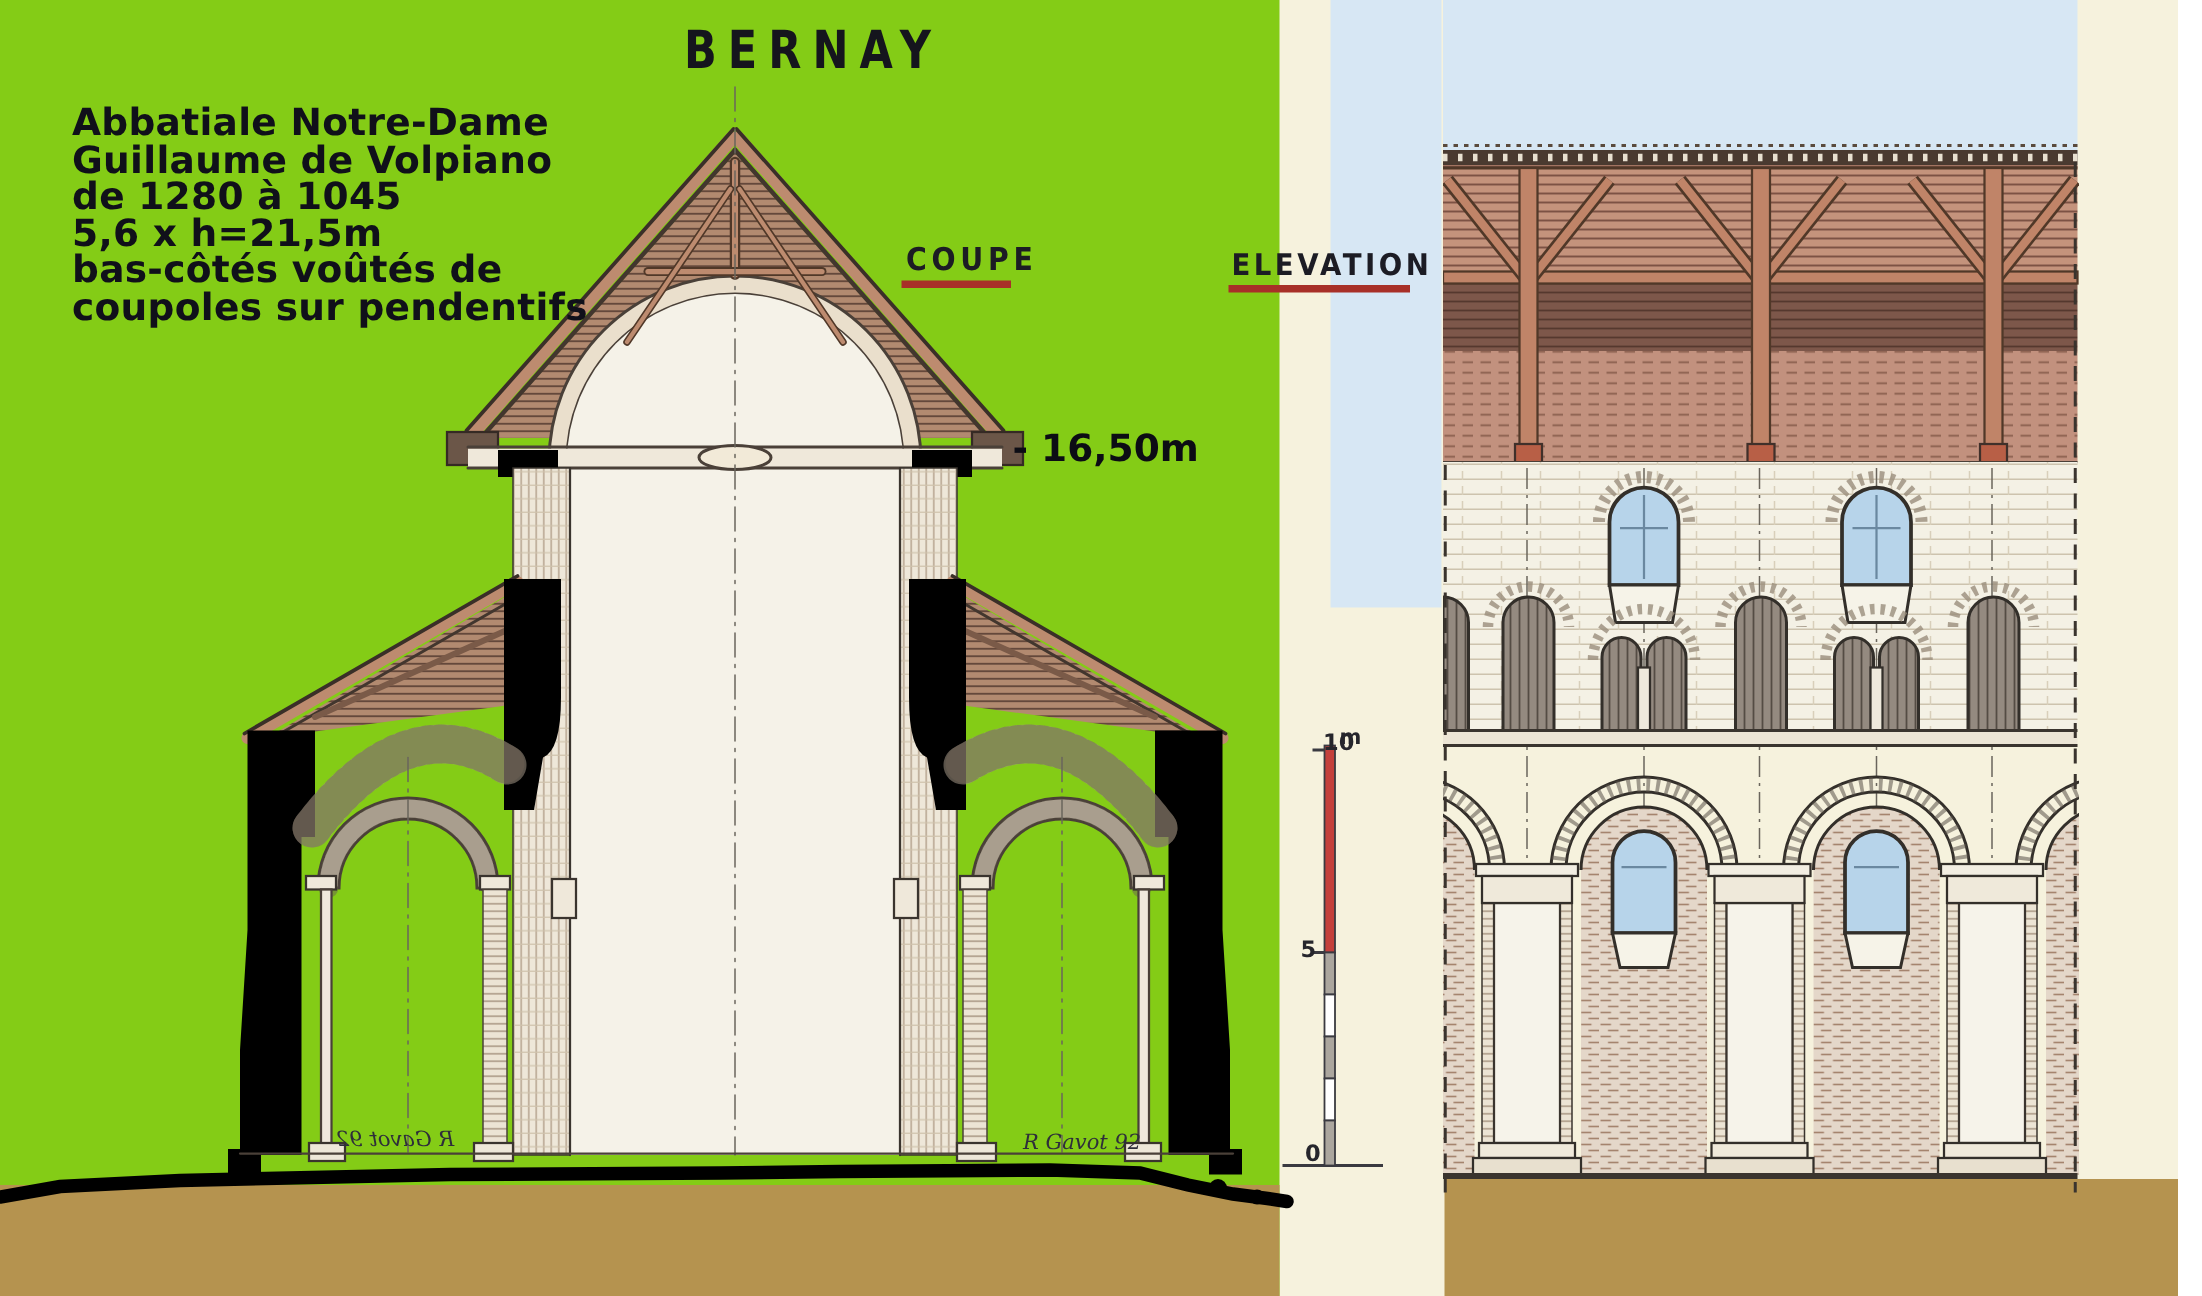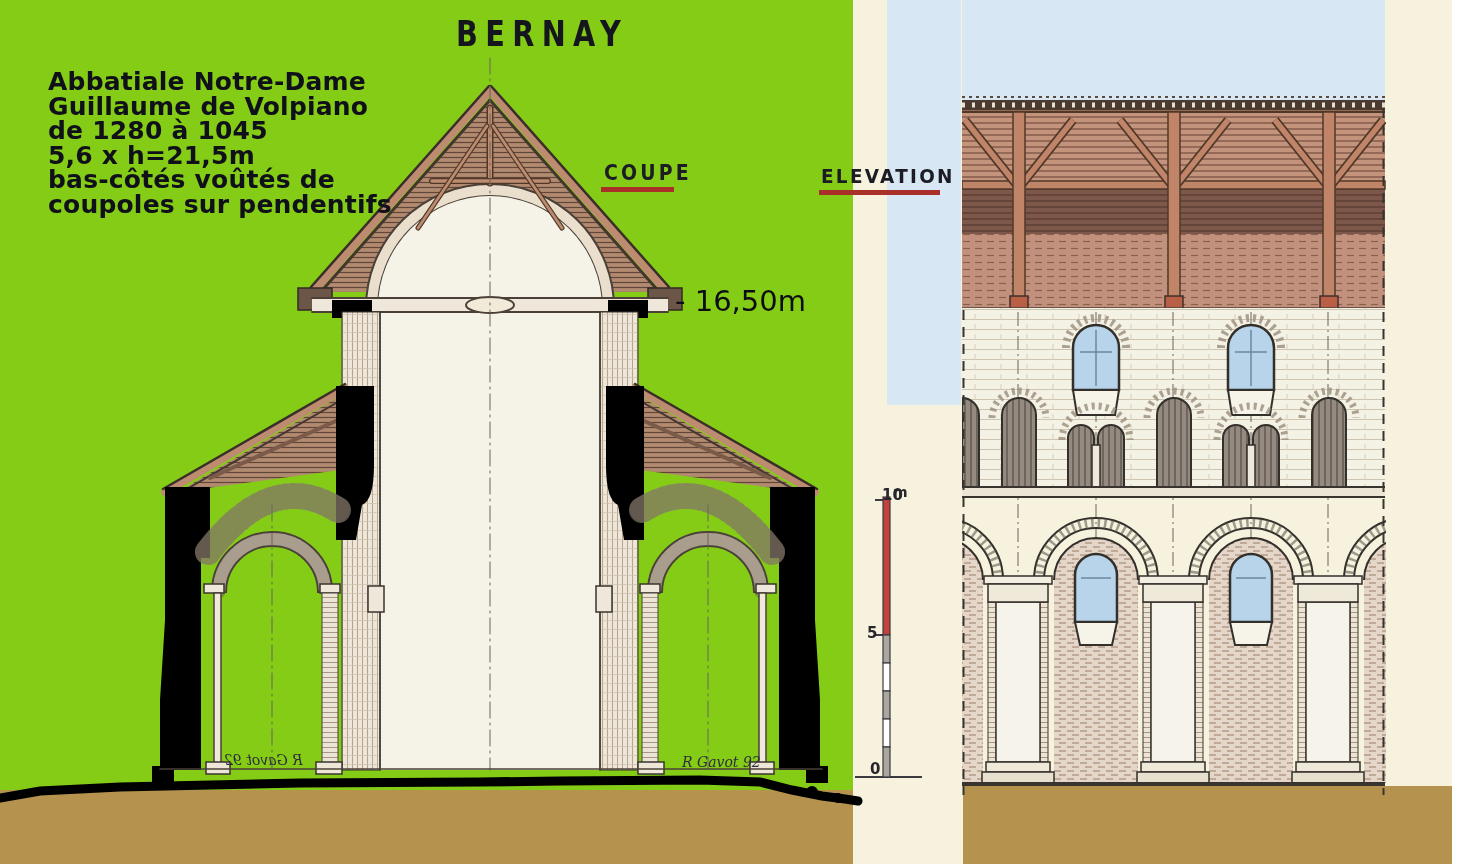--- a/index.html
+++ b/index.html
@@ -18,21 +18,21 @@
   .info{
     left:48px;top:70px;font-size:25px;font-weight:bold;line-height:24.5px;
     letter-spacing:.2px;color:#10101a;
   }
   .lbl{font-weight:bold;color:#1c1c24;}
   .lbl-coupe{left:604px;top:161px;font-size:21px;letter-spacing:3.5px;transform:scaleX(.9);transform-origin:left;}
   .lbl-elev{left:821px;top:164px;font-size:20px;letter-spacing:2.5px;transform:scaleX(.92);transform-origin:left;}
   .redbar{position:absolute;height:5px;background:#a83028;}
   .rb-coupe{left:601px;top:187px;width:73px;}
   .rb-elev{left:819px;top:190px;width:121px;}
-  .height-ann{left:675px;top:284px;font-size:29px;font-weight:normal;color:#0c0c14;}
+  .height-ann{left:675px;top:284px;font-size:25px;font-weight:bold;color:#0c0c14;}
   .scale-num{font-size:15px;font-weight:bold;color:#26262c;}
   .sig{
     font-family:"DejaVu Serif",serif;font-style:italic;font-size:14px;color:#2e2e3a;
     white-space:nowrap;
   }
   .sig-mirror{transform:scaleX(-1);}
 </style>
 </head>
 <body>
 

